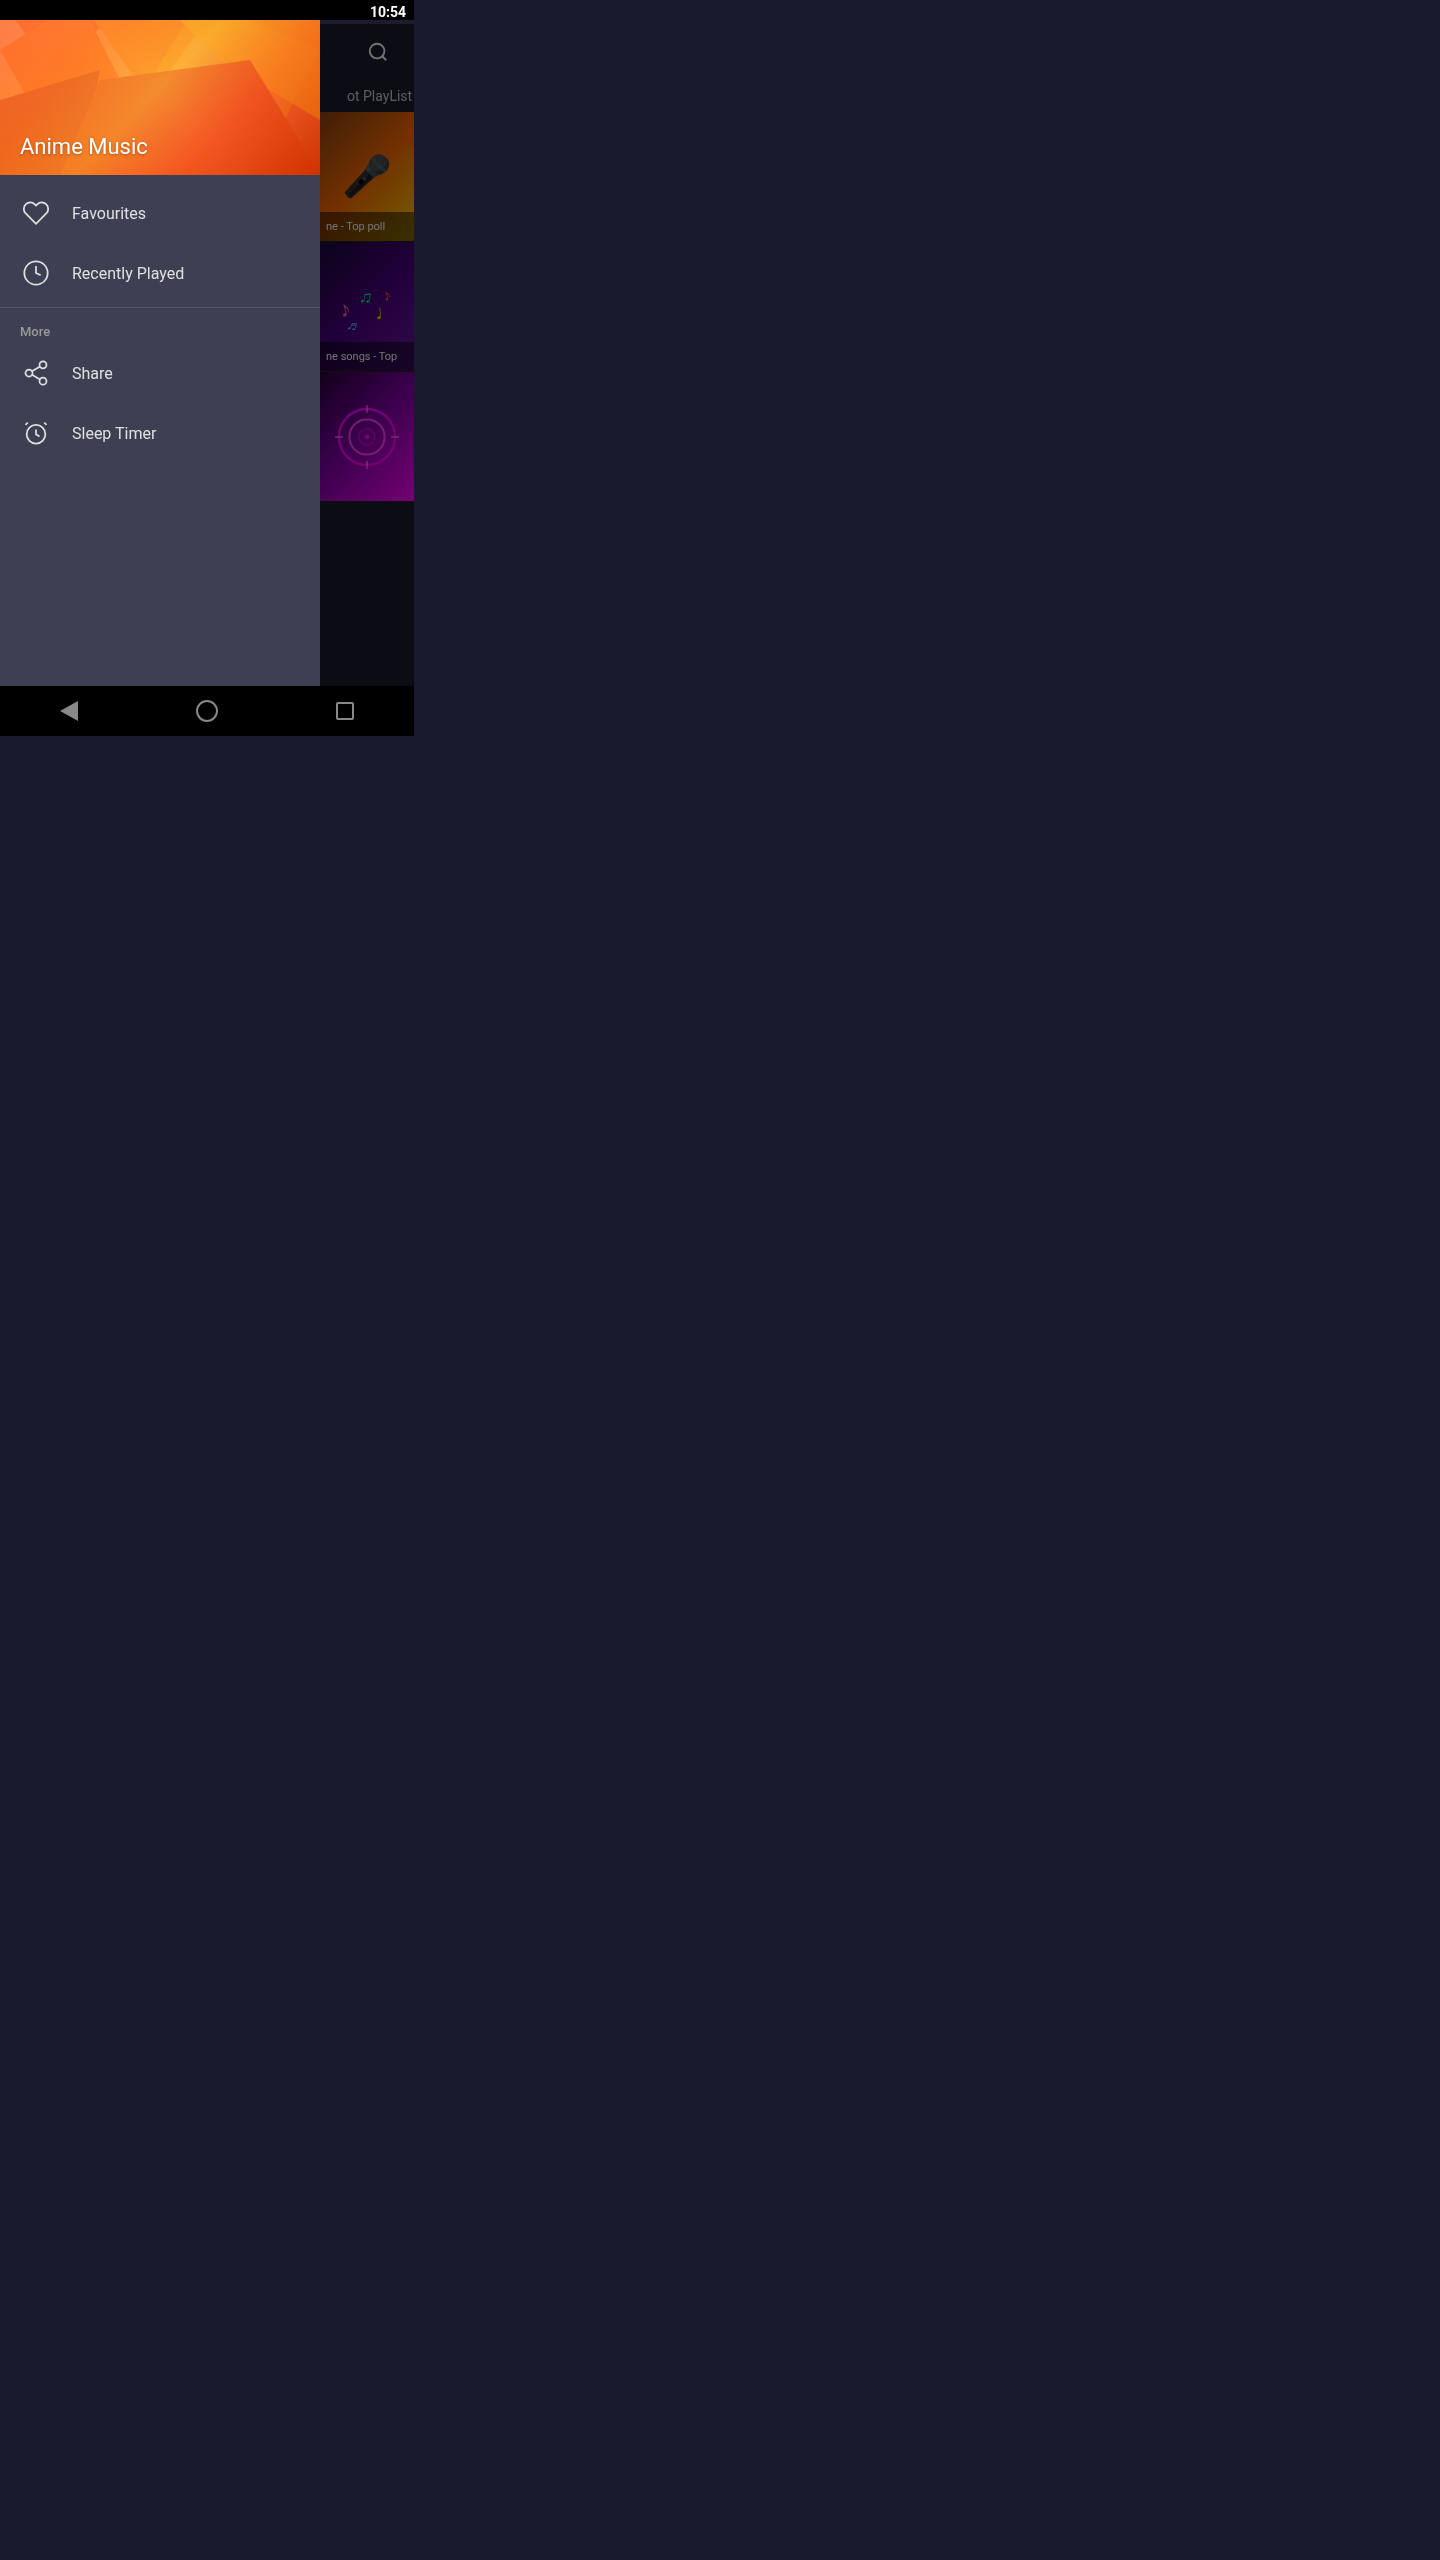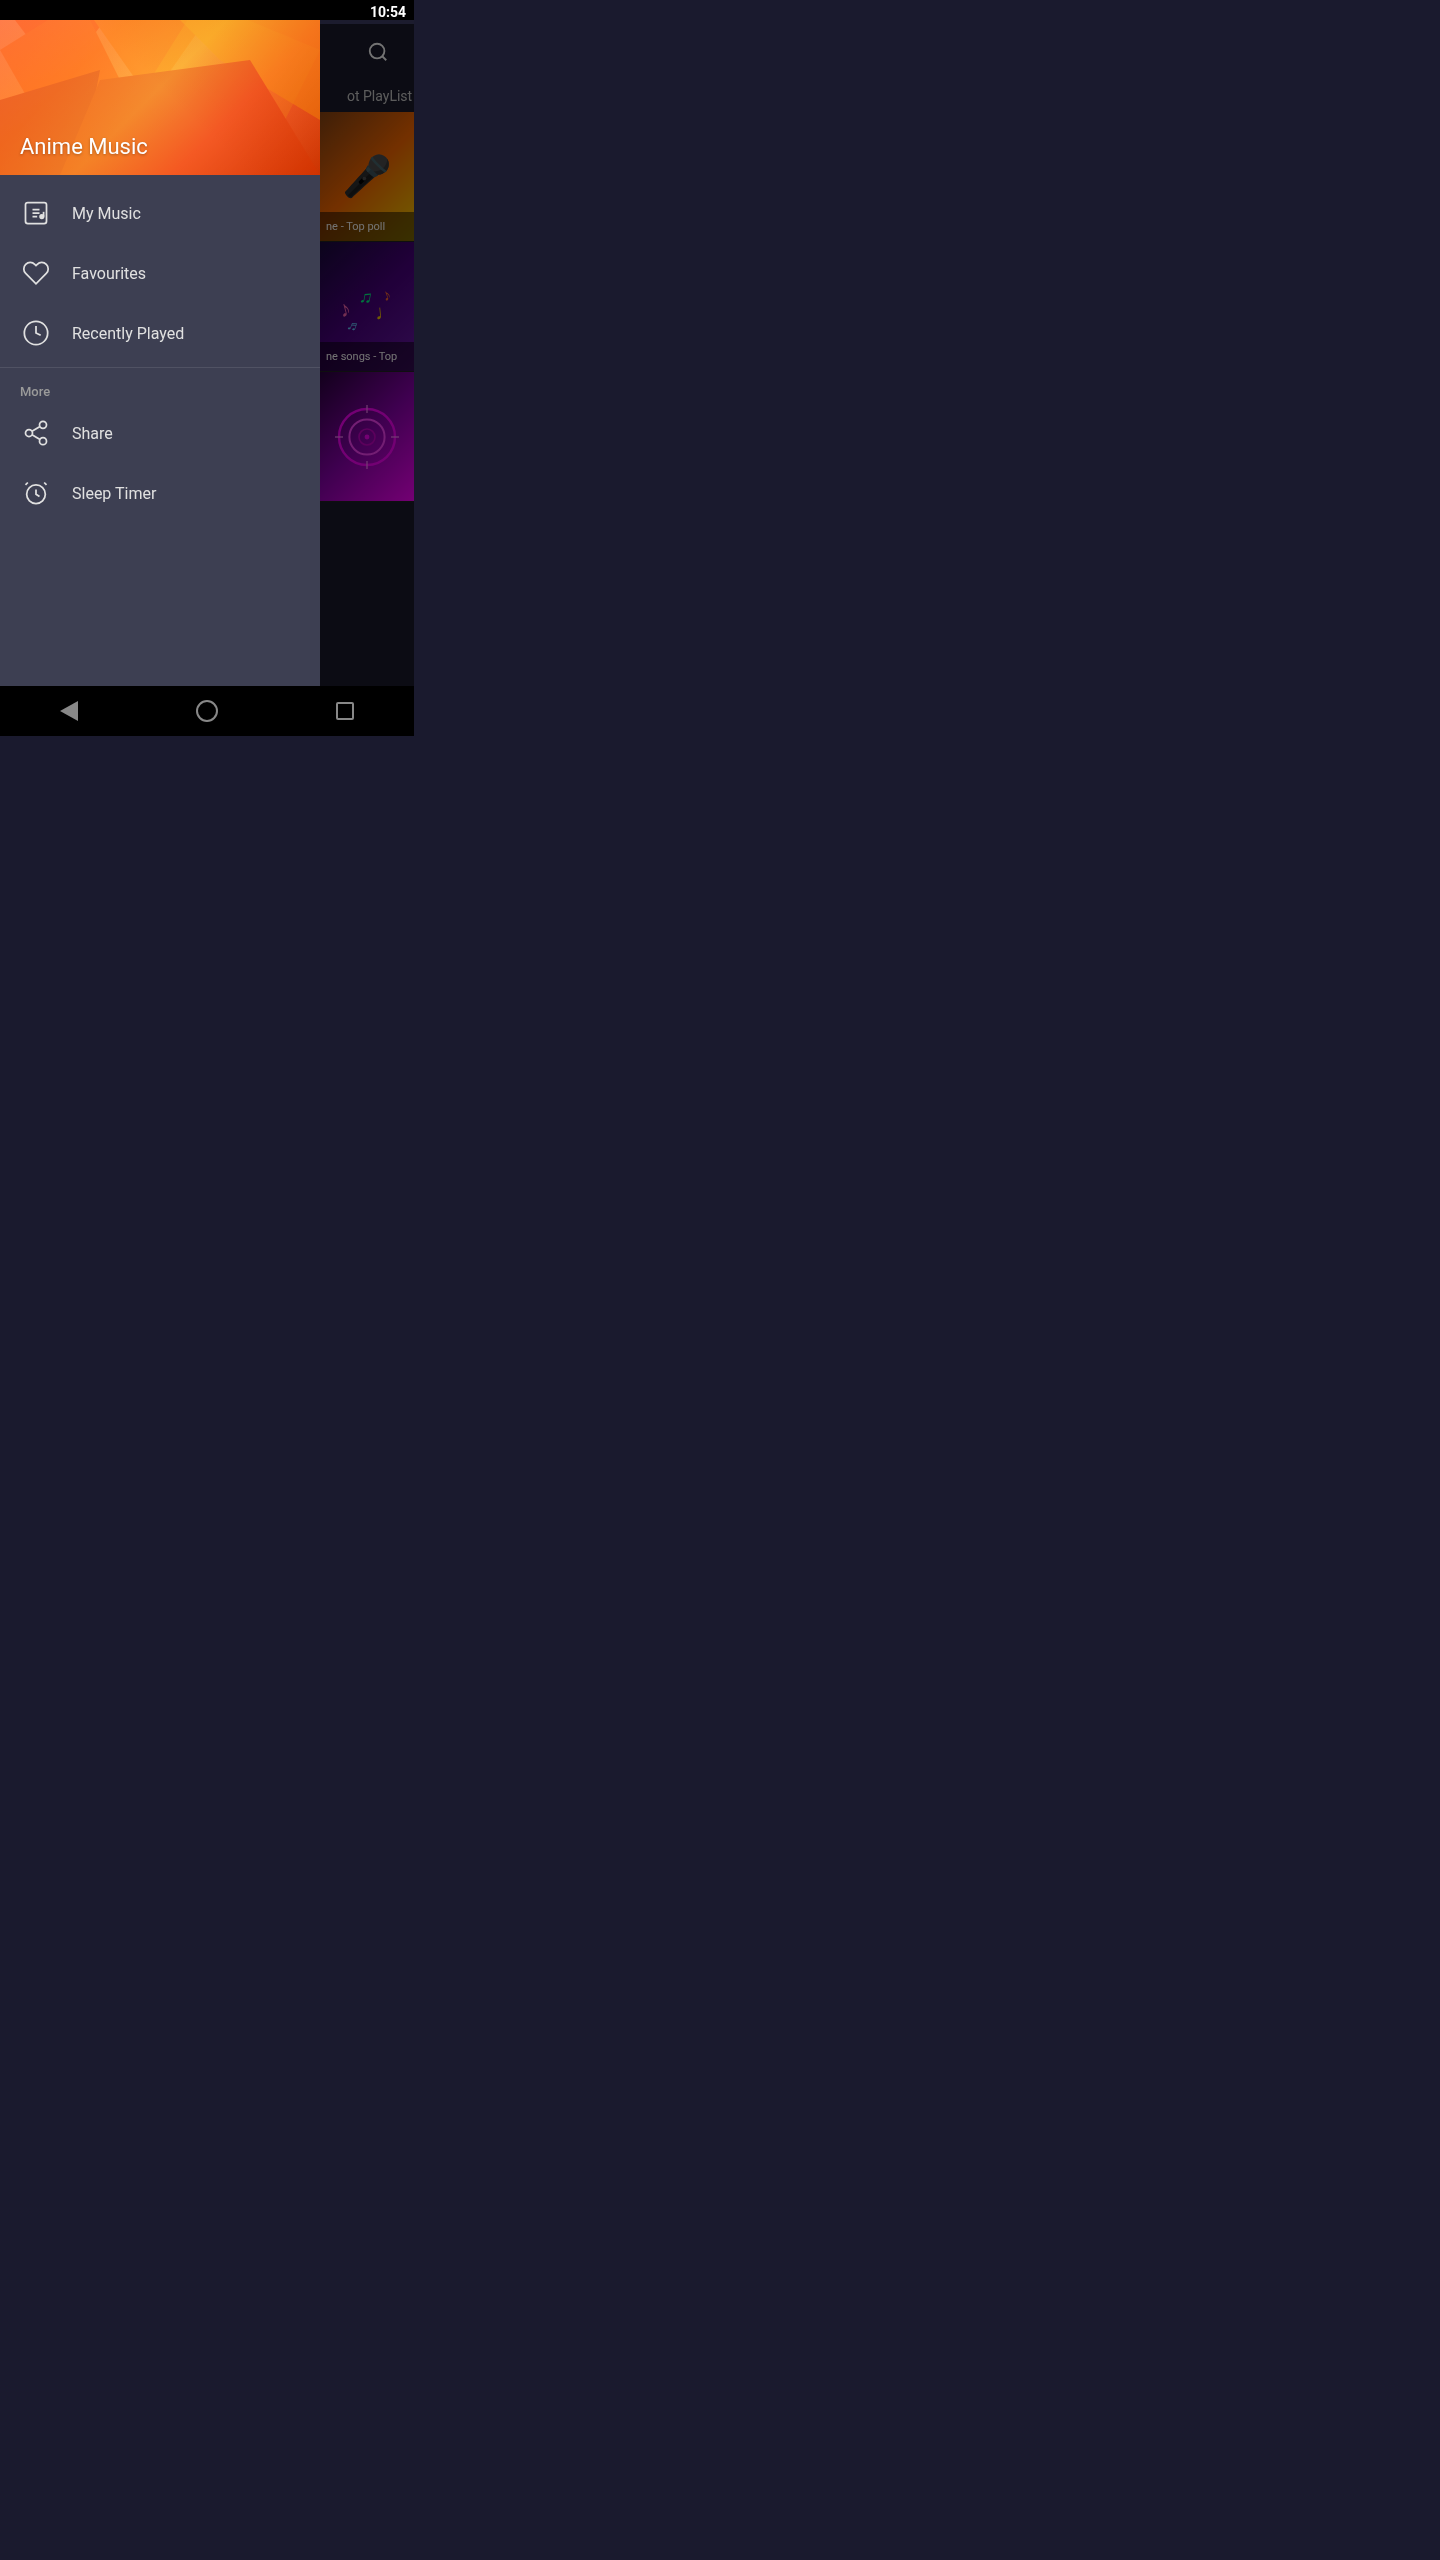--- a/index.html
+++ b/index.html
@@ -394,31 +394,20 @@
       <polygon points="0,50 80,0 120,80 40,120" fill="#ff5500"></polygon>
       <polygon points="200,0 320,50 280,130 150,80" fill="#ffcc00" opacity="0.4"></polygon>
       <polygon points="0,100 100,70 80,175 0,175" fill="#cc2200"></polygon>
       <polygon points="100,80 250,60 320,175 60,175" fill="#dd3300"></polygon>
     </svg>
     <div class="drawer-title">Anime Music</div>
   </div>
 
   <div class="drawer-menu">
 
-    <div class="menu-item">
-      <div class="menu-icon">
-        <svg viewBox="0 0 24 24">
-          <rect x="3" y="3" width="18" height="18" rx="2" ry="2"></rect>
-          <path d="M9 9h6M9 12h6M9 15h4"></path>
-          <circle cx="17" cy="15" r="1.5" fill="#e0e0e0"></circle>
-          <line x1="18.5" y1="15" x2="18.5" y2="11"></line>
-        </svg>
-      </div>
-      <span class="menu-label">My Music</span>
-    </div>
 
     <div class="menu-item">
       <div class="menu-icon">
         <svg viewBox="0 0 24 24">
           <path d="M20.84 4.61a5.5 5.5 0 0 0-7.78 0L12 5.67l-1.06-1.06a5.5 5.5 0 0 0-7.78 7.78l1.06 1.06L12 21.23l7.78-7.78 1.06-1.06a5.5 5.5 0 0 0 0-7.78z"></path>
         </svg>
       </div>
       <span class="menu-label">Favourites</span>
     </div>
 

